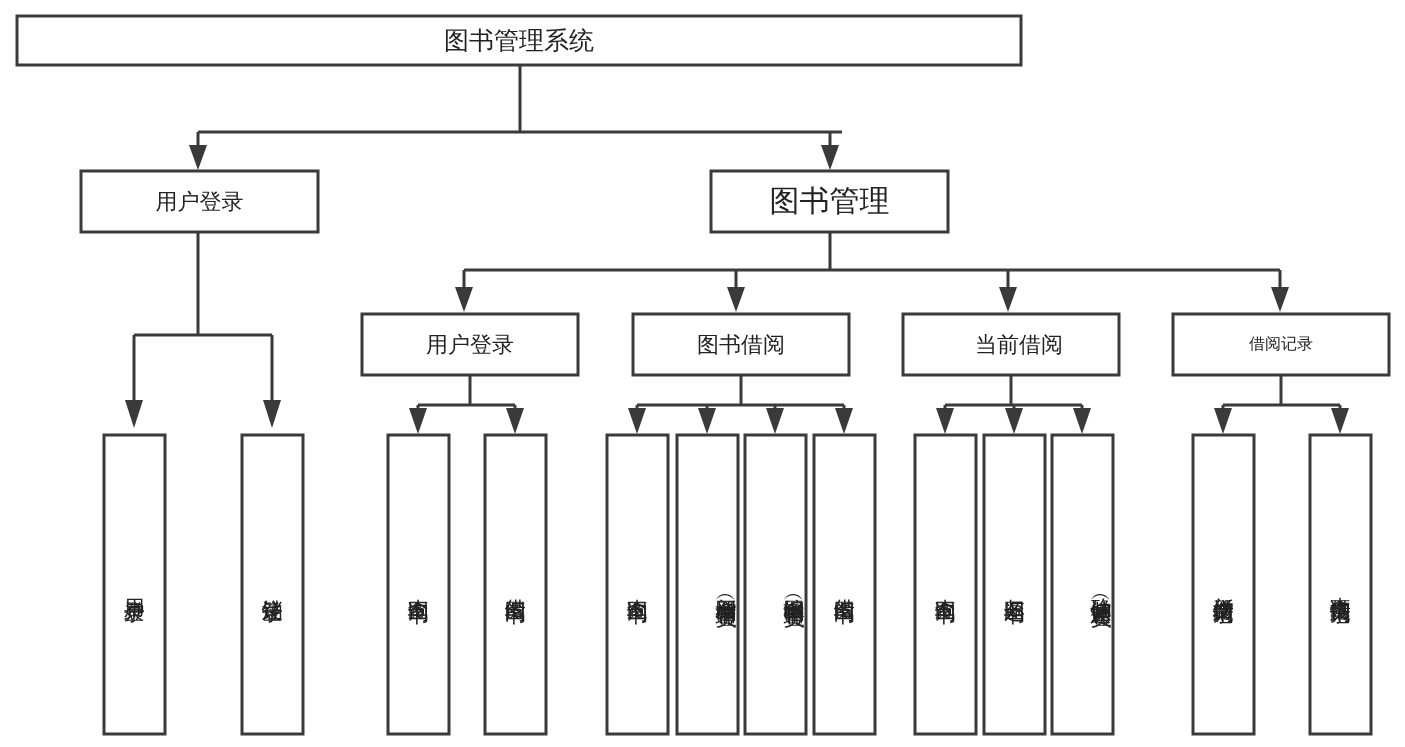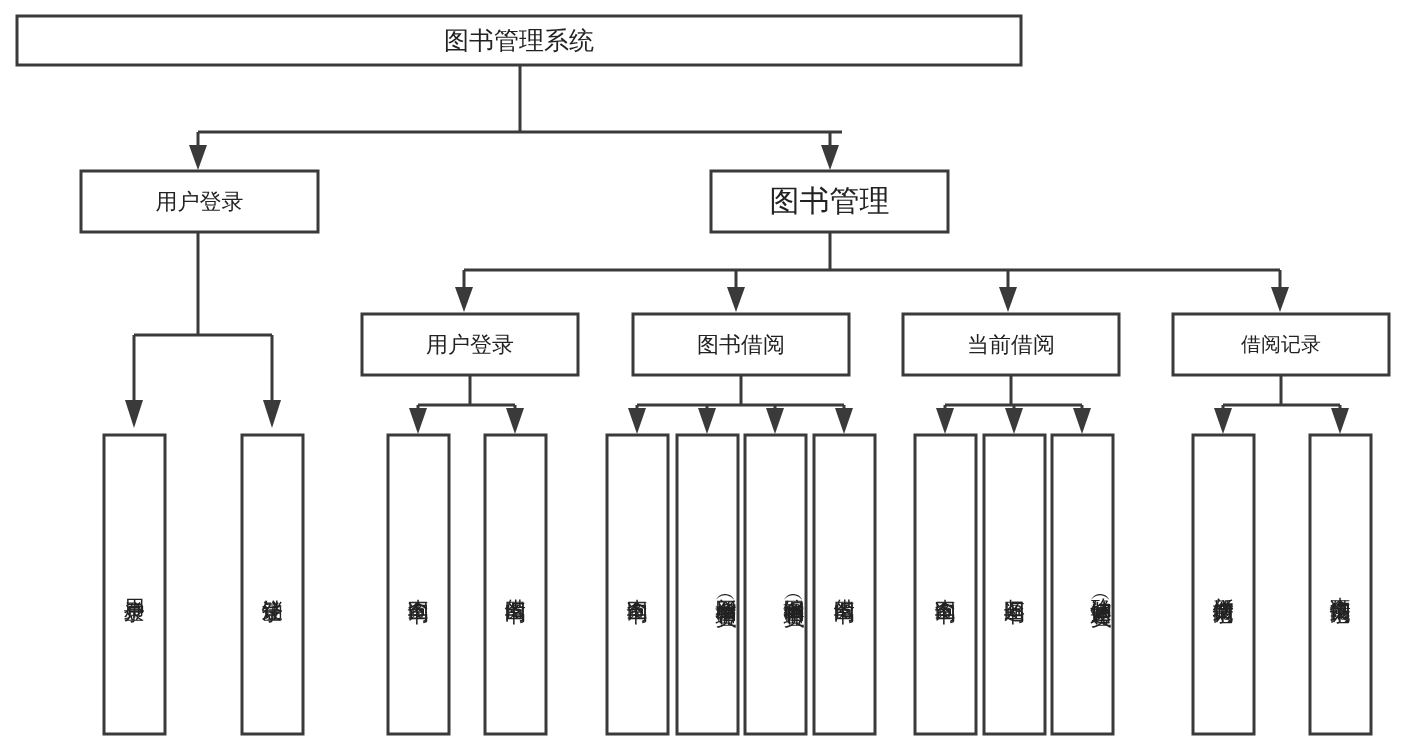--- a/index.html
+++ b/index.html
@@ -192,22 +192,22 @@
     <rect class="node-rect" x="1310" y="435" width="61" height="299"></rect>
   </svg>
 
   <div class="hlabel-wrap" style="left:17px; top:16px; width:1004px; height:49px; font-size:25px;">图书管理系统</div>
 
   <div class="hlabel-wrap" style="left:81px; top:171px; width:237px; height:61px; font-size:22px;">用户登录</div>
   <div class="hlabel-wrap" style="left:711px; top:171px; width:237px; height:61px; font-size:30px;">图书管理</div>
 
   <div class="hlabel-wrap" style="left:362px; top:314px; width:216px; height:61px; font-size:22px;">用户登录</div>
   <div class="hlabel-wrap" style="left:633px; top:314px; width:216px; height:61px; font-size:22px;">图书借阅</div>
-  <div class="hlabel-wrap" style="left:903px; top:314px; width:216px; height:61px; font-size:22px;">当前借阅</div>
-  <div class="hlabel-wrap" style="left:1173px; top:314px; width:216px; height:61px; font-size:20px;">借阅记录</div>
+  <div class="hlabel-wrap" style="left:903px; top:314px; width:216px; height:61px; font-size:22px;padding-left:8px;">当前借阅</div>
+  <div class="hlabel-wrap" style="left:1173px; top:314px; width:216px; height:61px; font-size:16px;">借阅记录</div>
 
   <div class="vlabel-wrap" style="left:104px; top:435px; width:61px; height:299px;">用户登录</div>
   <div class="vlabel-wrap" style="left:242px; top:435px; width:61px; height:299px;">注销登录</div>
 
   <div class="vlabel-wrap" style="left:388px; top:435px; width:61px; height:299px;">查询图书</div>
   <div class="vlabel-wrap" style="left:485px; top:435px; width:61px; height:299px;">借阅图书</div>
 
   <div class="vlabel-wrap" style="left:607px; top:435px; width:61px; height:299px;">查询图书</div>
   <div class="vlabel-wrap" style="left:677px; top:435px; width:61px; height:299px; align-items:flex-start; padding-top:6px; box-sizing:border-box;">新增图书（管理员）</div>
   <div class="vlabel-wrap" style="left:745px; top:435px; width:61px; height:299px; align-items:flex-start; padding-top:6px; box-sizing:border-box;">编辑图书（管理员）</div>

